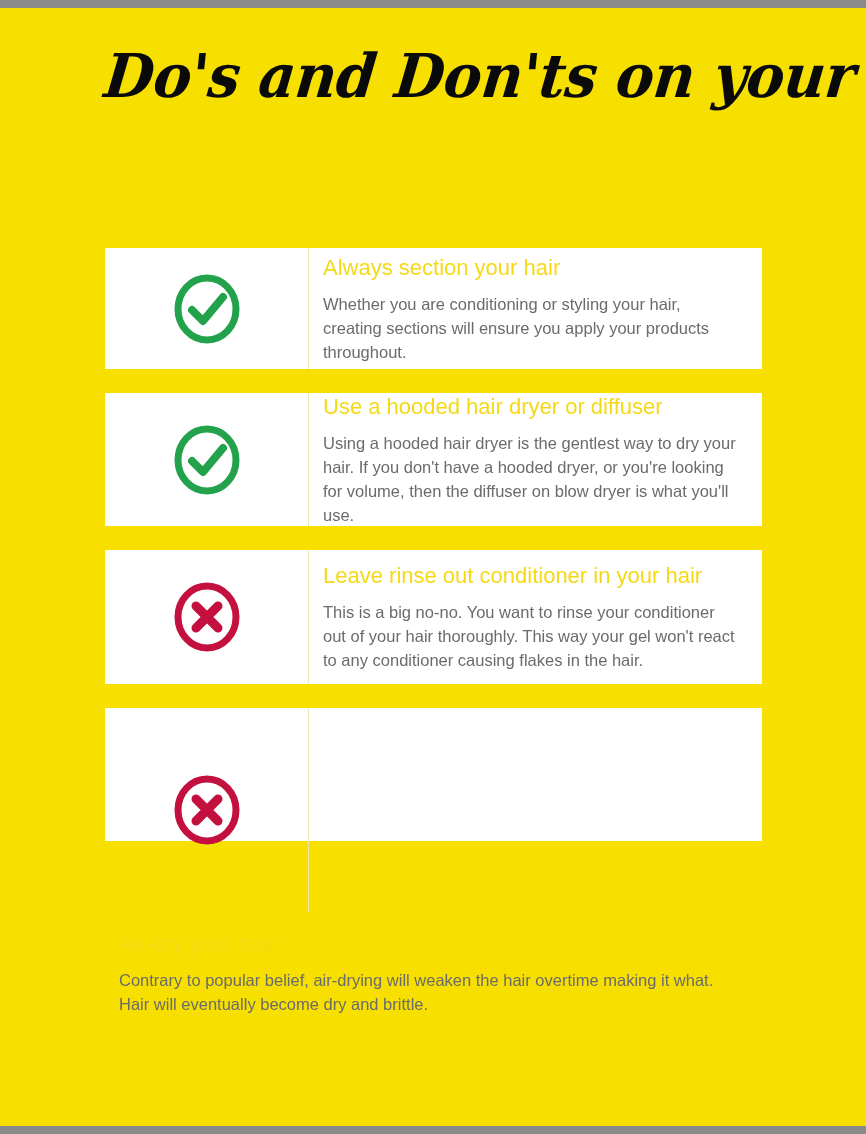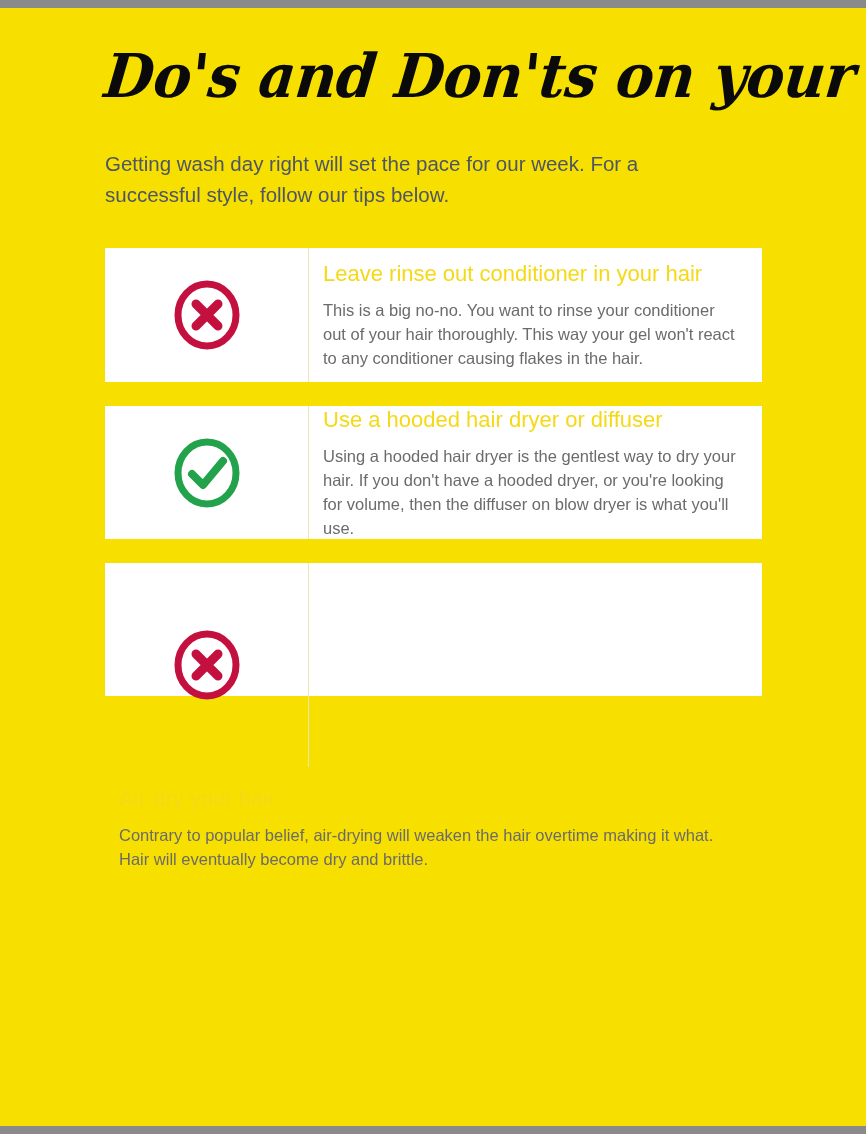--- a/index.html
+++ b/index.html
@@ -124,48 +124,59 @@
 </style>
 </head>
 <body>
 
 <div class="edge-bar top"></div>
 
 <div class="page">
 
   <div class="headline">Do's and Don'ts on your wash day.</div>
 
-  <div class="subtitle">Getting wash day right will set the pace for our week. For a successful style, follow our tips below.</div>
 
   <div class="cards">
 
-
-    <div class="card card-2">
+    <div class="card card-1">
       <div class="card-icon-cell">
         <svg class="icon-svg" viewBox="0 0 74 74">
-          <ellipse cx="37" cy="37" rx="29" ry="31" fill="none" stroke="#C4103E" stroke-width="7"></ellipse>
-          <path d="M26 26 L48 48 M48 26 L26 48" fill="none" stroke="#C4103E" stroke-width="9" stroke-linecap="round"></path>
+          <ellipse cx="37" cy="37" rx="29" ry="31" fill="none" stroke="#22A24A" stroke-width="7"></ellipse>
+          <path d="M22 38 L33 49 L53 25" fill="none" stroke="#22A24A" stroke-width="8" stroke-linecap="round" stroke-linejoin="round"></path>
         </svg>
       </div>
       <div class="card-body-cell">
-        <h3 class="card-title">Leave rinse out conditioner in your hair</h3>
-        <p class="card-text">This is a big no-no. You want to rinse your conditioner out of your hair thoroughly. This way your gel won't react to any conditioner causing flakes in the hair.</p>
+        <h3 class="card-title">Always section your hair</h3>
+        <p class="card-text">Whether you are conditioning or styling your hair, creating sections will ensure you apply your products throughout.</p>
       </div>
     </div>
 
     <div class="card card-3">
       <div class="card-icon-cell">
         <svg class="icon-svg" viewBox="0 0 74 74">
           <ellipse cx="37" cy="37" rx="29" ry="31" fill="none" stroke="#22A24A" stroke-width="7"></ellipse>
           <path d="M22 38 L33 49 L53 25" fill="none" stroke="#22A24A" stroke-width="8" stroke-linecap="round" stroke-linejoin="round"></path>
         </svg>
       </div>
       <div class="card-body-cell">
         <h3 class="card-title">Use a hooded hair dryer or diffuser</h3>
         <p class="card-text">Using a hooded hair dryer is the gentlest way to dry your hair. If you don't have a hooded dryer, or you're looking for volume, then the diffuser on blow dryer is what you'll use.</p>
+      </div>
+    </div>
+
+    <div class="card card-2">
+      <div class="card-icon-cell">
+        <svg class="icon-svg" viewBox="0 0 74 74">
+          <ellipse cx="37" cy="37" rx="29" ry="31" fill="none" stroke="#C4103E" stroke-width="7"></ellipse>
+          <path d="M26 26 L48 48 M48 26 L26 48" fill="none" stroke="#C4103E" stroke-width="9" stroke-linecap="round"></path>
+        </svg>
+      </div>
+      <div class="card-body-cell">
+        <h3 class="card-title">Leave rinse out conditioner in your hair</h3>
+        <p class="card-text">This is a big no-no. You want to rinse your conditioner out of your hair thoroughly. This way your gel won't react to any conditioner causing flakes in the hair.</p>
       </div>
     </div>
 
     <div class="card card-4">
       <div class="card-icon-cell">
         <svg class="icon-svg" viewBox="0 0 74 74">
           <ellipse cx="37" cy="37" rx="29" ry="31" fill="none" stroke="#C4103E" stroke-width="7"></ellipse>
           <path d="M26 26 L48 48 M48 26 L26 48" fill="none" stroke="#C4103E" stroke-width="9" stroke-linecap="round"></path>
         </svg>
       </div>

